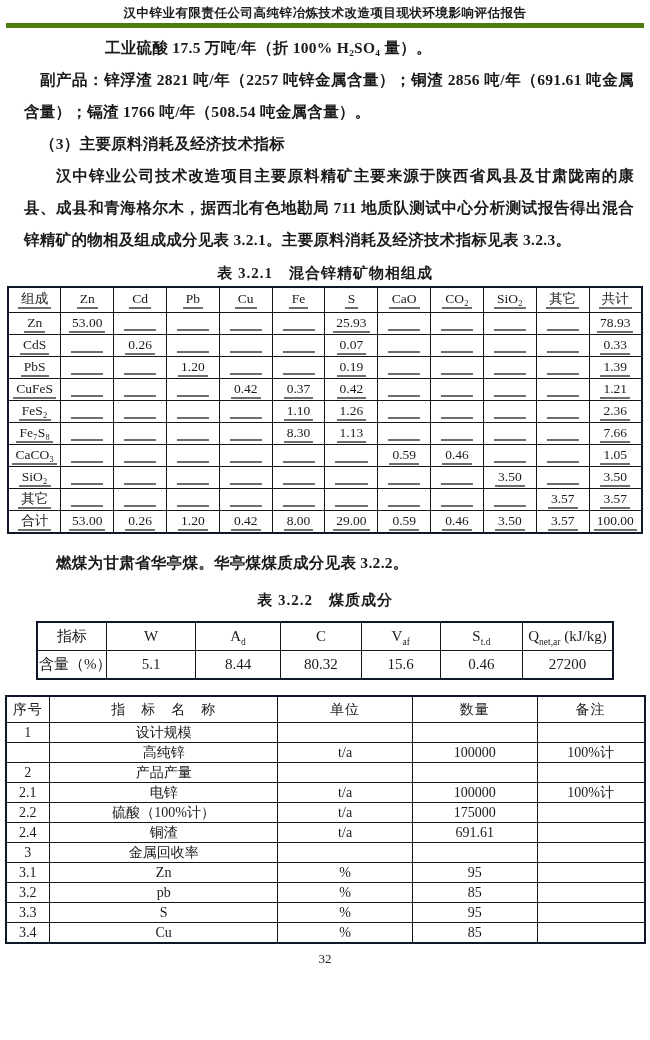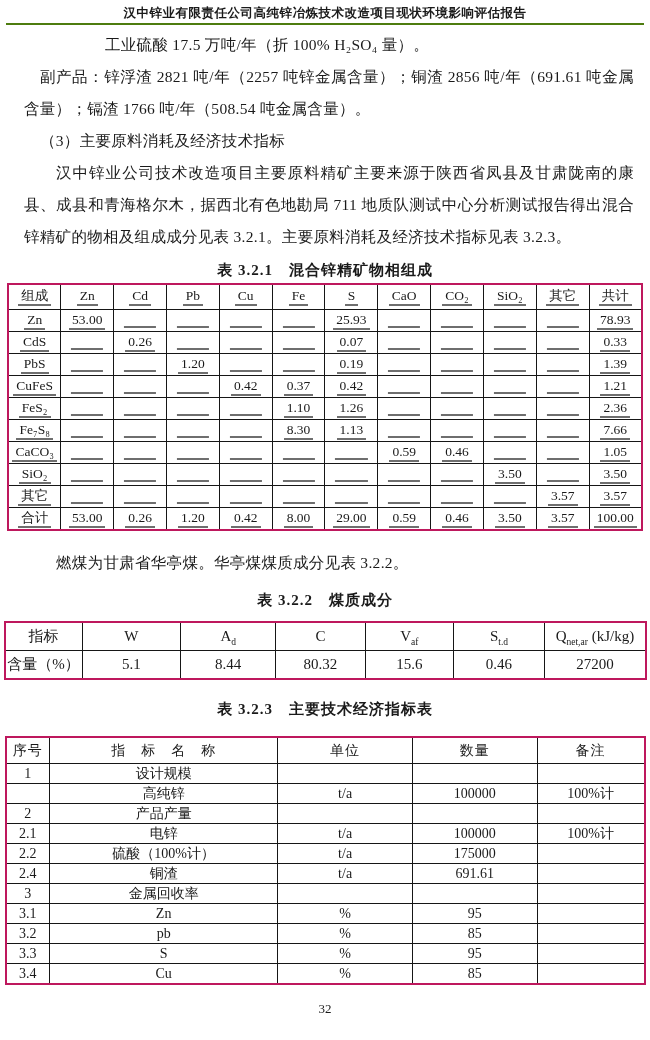--- a/index.html
+++ b/index.html
@@ -9,35 +9,36 @@
     margin:0 auto;
     background:#ffffff;
     color:#1a1a1a;
     font-family:"Liberation Serif","DejaVu Serif",serif;
     overflow:hidden;
   }
   
   .doc-header{
     margin:0 6px;
     padding:5px 0 2px 0;
-    border-bottom:2px solid #4d7c0f;
+    border-bottom:5px solid #4d7c0f;
     text-align:center;
     font-size:12.5px;
     line-height:16px;
     font-weight:600;
     letter-spacing:.5px;
     white-space:nowrap;
   }
   
   .para{
     margin:0 16px 0 24px;
     font-size:15.5px;
     line-height:32px;
     text-align:justify;
     letter-spacing:.3px;
+    font-weight:bold;
   }
   #p1{margin-top:4px;text-indent:81px;}
   #p2{text-indent:16px;}
   #p3{text-indent:16px;}
   #p4{text-indent:32px;}
   #p5{margin-top:13px;text-indent:32px;}
   
   .tbl-caption{
     text-align:center;
     font-size:15px;
@@ -45,37 +46,37 @@
     line-height:24px;
     letter-spacing:1px;
   }
   #cap1{margin-top:5px;}
   #cap2{margin-top:9px;}
   #cap3{margin-top:17px;}
   
   table.grid{
     border-collapse:collapse;
     table-layout:fixed;
-    border:2px solid #be185d;
-    margin:16px auto;
+    border:2px solid #0f172a;
+    margin:4px auto;
   }
   table.grid th,table.grid td{
     border:1px solid #161616;
     text-align:center;
     vertical-align:middle;
     font-weight:normal;
     padding:0 1px;
     overflow:hidden;
     position:relative;
     white-space:nowrap;
   }
   #table-phase{width:636px;margin-top:1px;font-size:13.5px;}
   #table-phase th{height:24px;}
   #table-phase td{height:21px;}
-  #table-coal{width:643px;margin-top:9px;font-size:15px;border-radius:27px;}
+  #table-coal{width:578px;margin-top:9px;font-size:15px;border-radius:27px;}
   #table-coal th,#table-coal td{height:27px;}
   #table-tech{width:641px;margin-top:15px;font-size:14px;}
   #table-tech th{height:25px;letter-spacing:1px;}
   #table-tech td{height:19px;}
   sub{font-size:9.5px;line-height:0;}
   
   .ul{
     display:inline-block;
     border-bottom:2px solid #6e6e6e;
     padding:0 3px 1px 3px;
@@ -449,21 +450,20 @@
           <td>5.1</td>
           <td>8.44</td>
           <td>80.32</td>
           <td>15.6</td>
           <td>0.46</td>
           <td>27200</td>
         </tr>
       </tbody>
     </table>
 
-  <div class="tbl-caption" id="cap3">表 3.2.3　主要技术经济指标表</div>
   <table class="grid" id="table-tech">
       <colgroup>
         <col style="width: 6.9%;">
         <col style="width: 35.7%;">
         <col style="width: 21.1%;">
         <col style="width: 19.5%;">
         <col style="width: 16.8%;">
       </colgroup>
       <thead>
         <tr>

